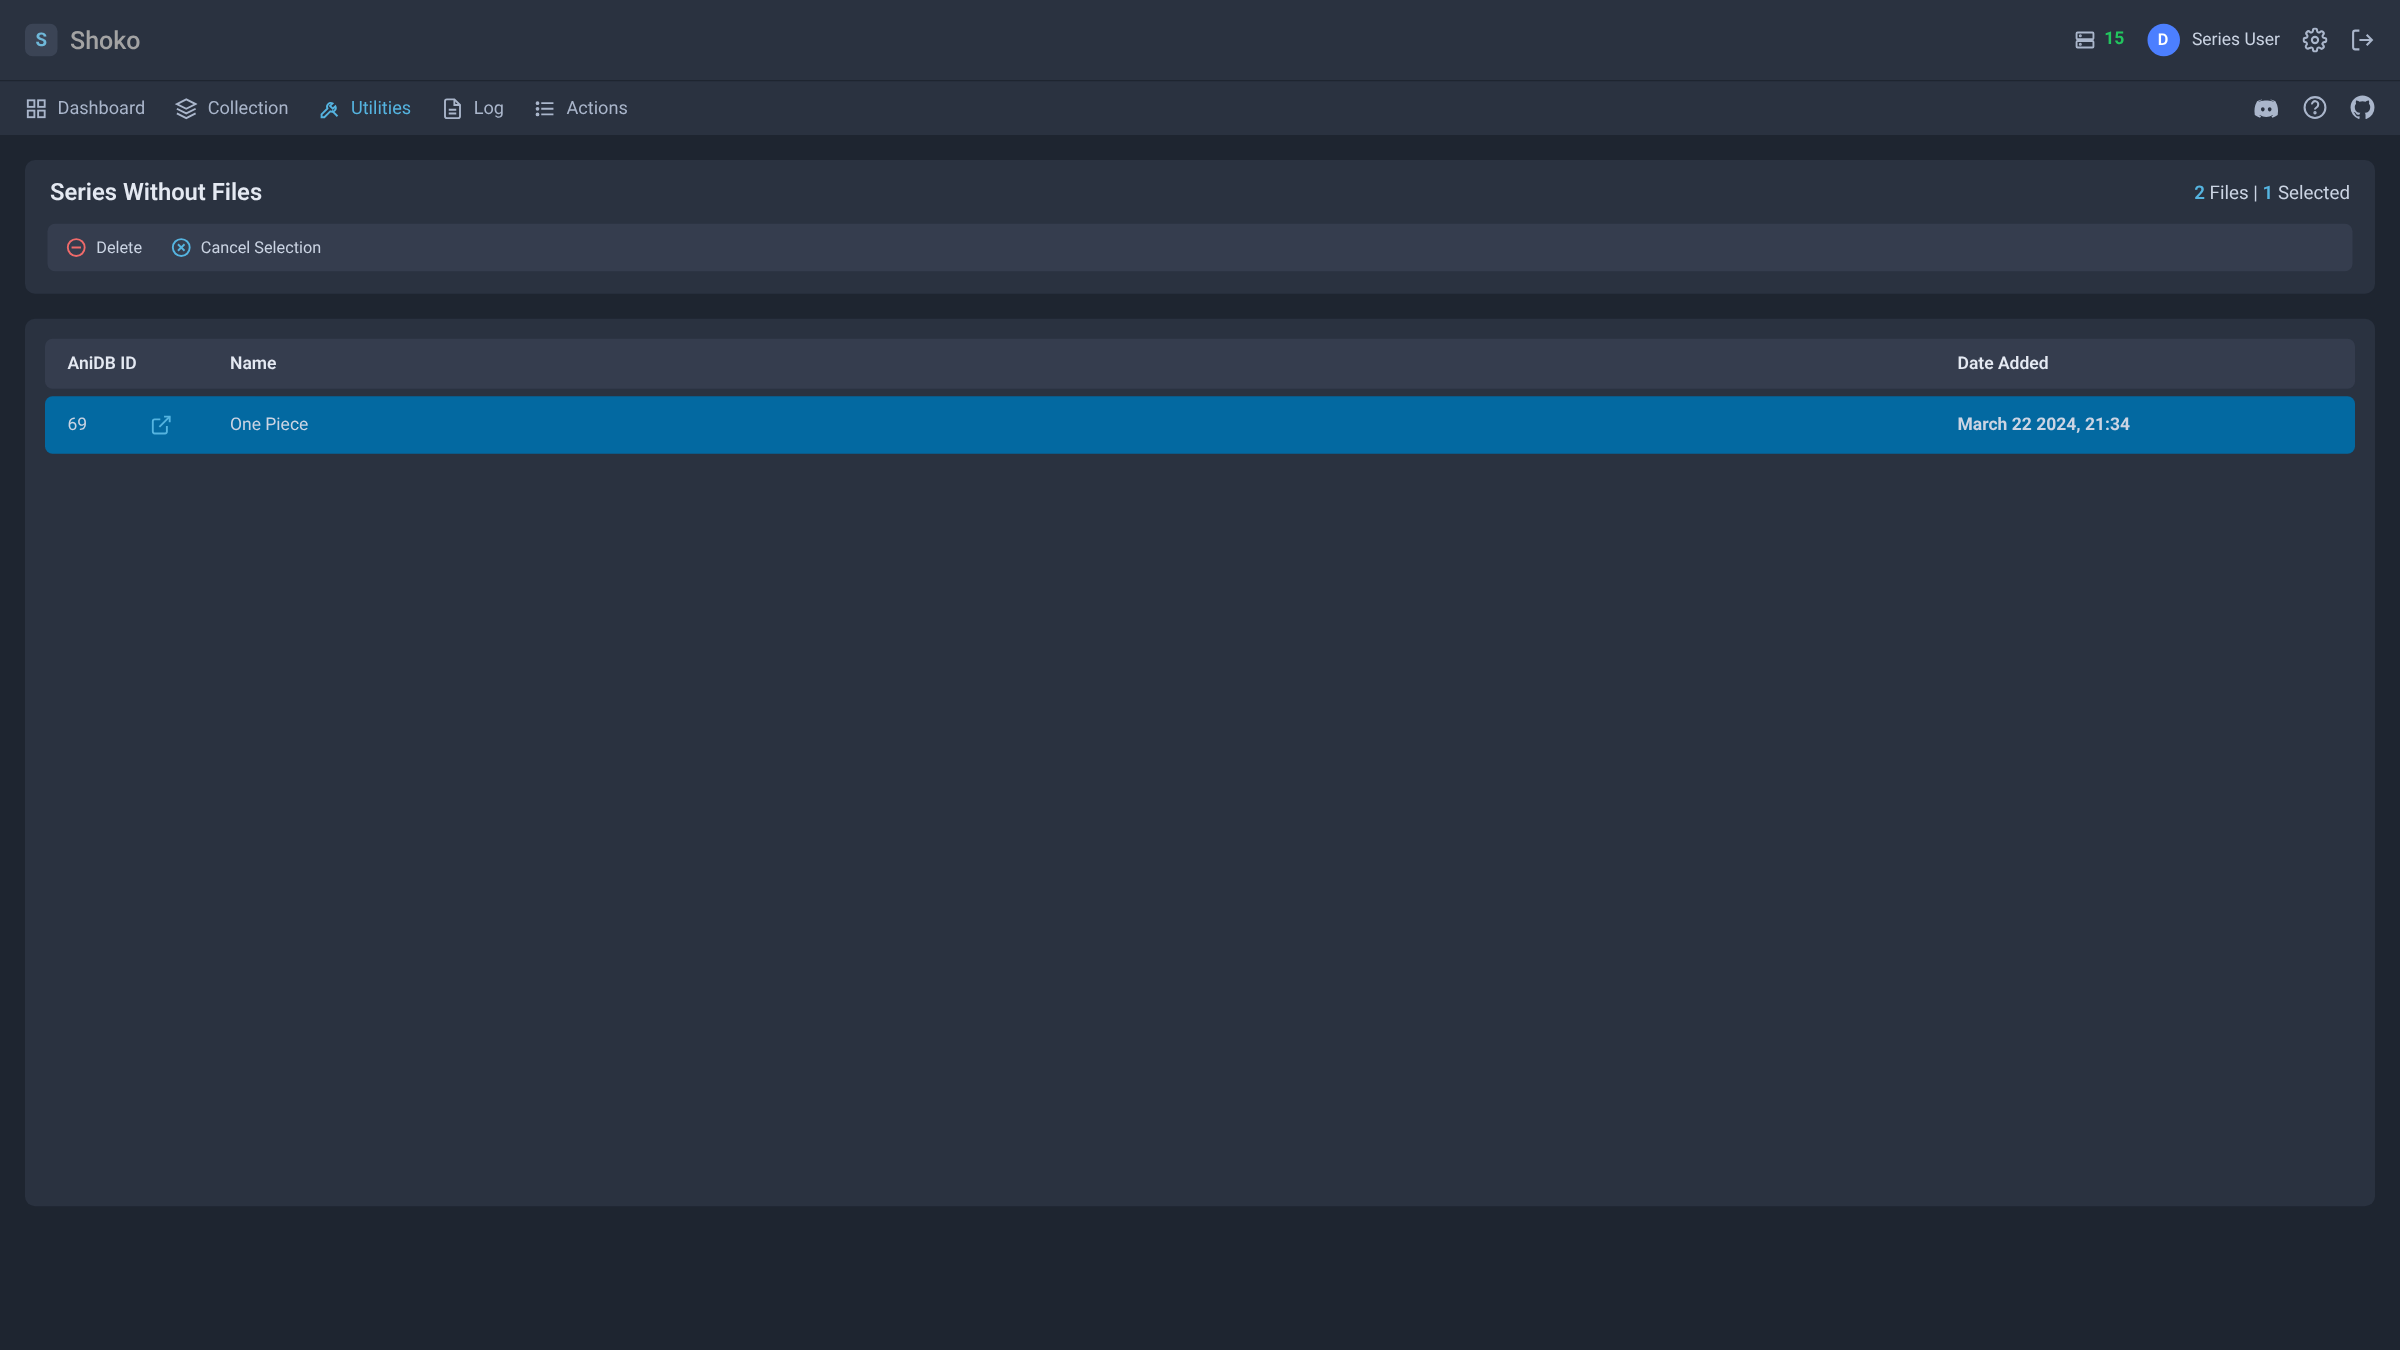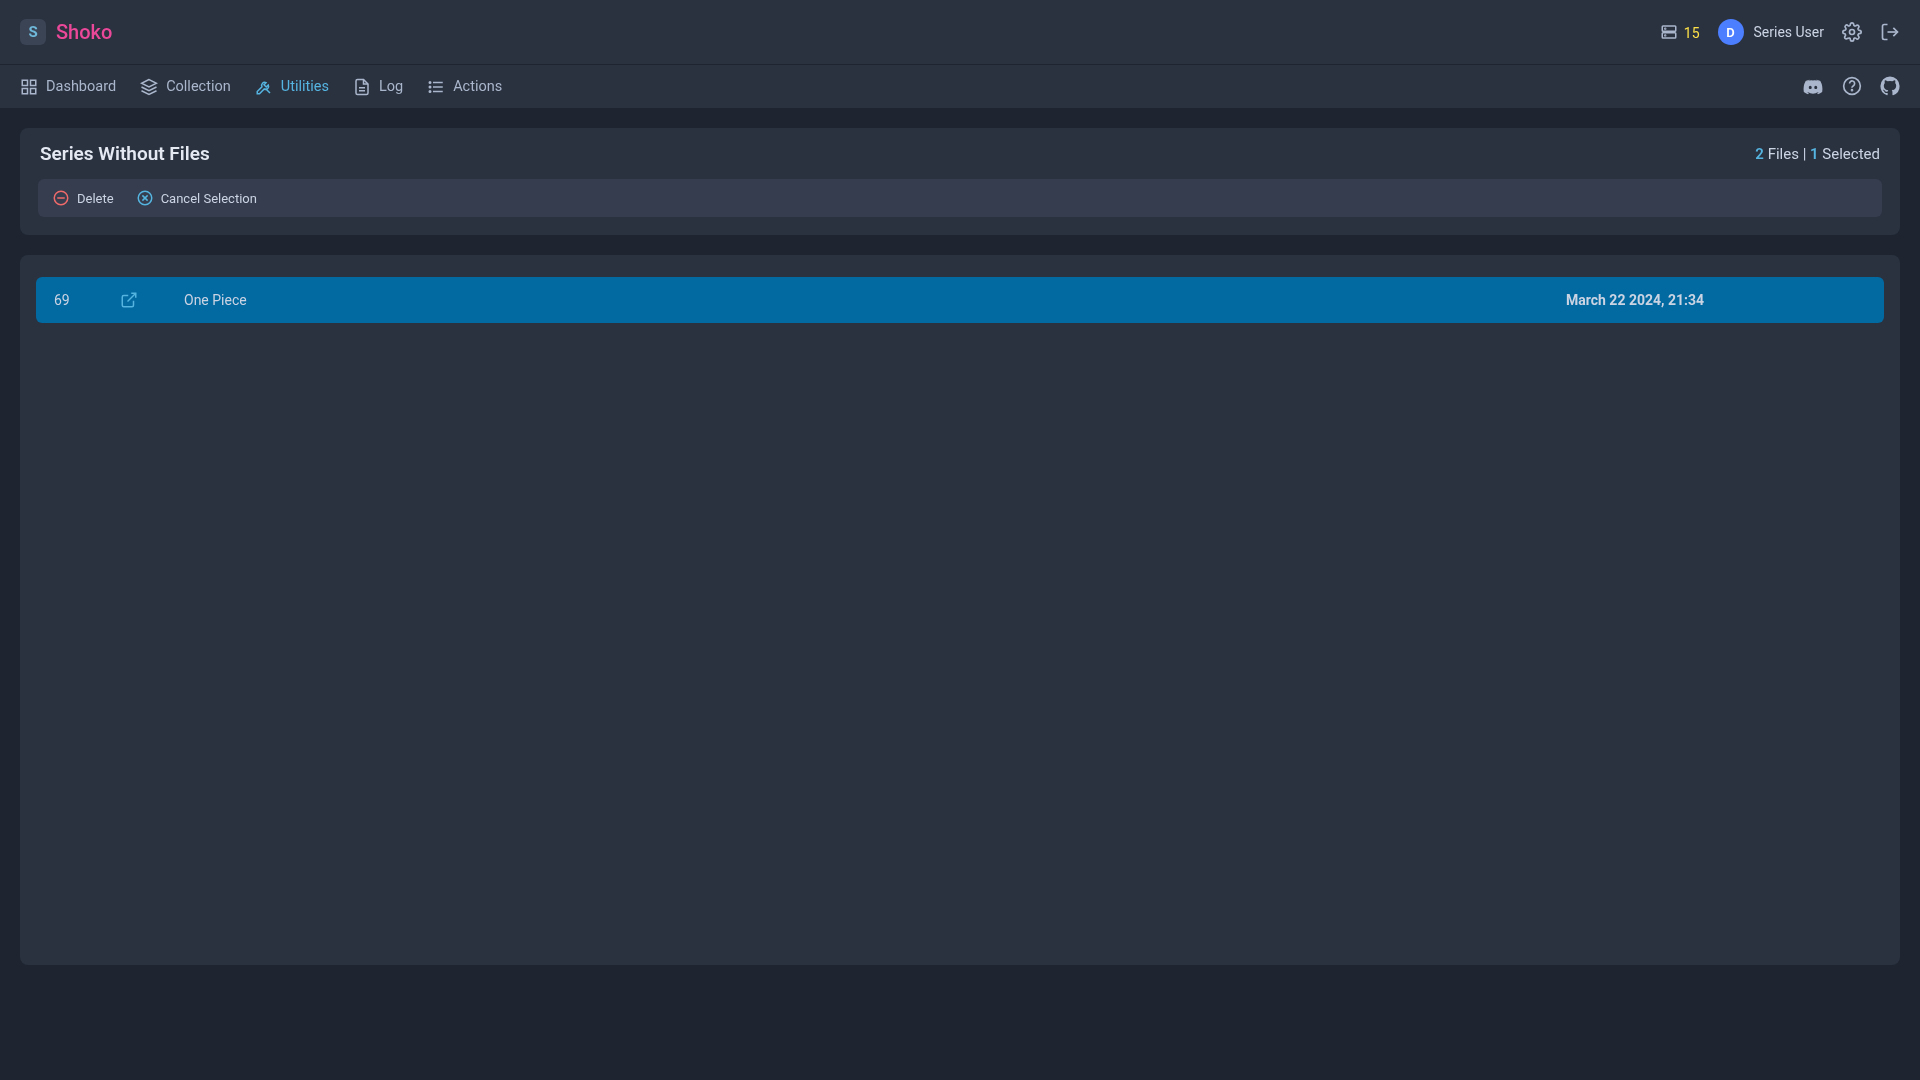--- a/index.html
+++ b/index.html
@@ -33,34 +33,34 @@
     color: #6fb8d9;
     display: flex;
     align-items: center;
     justify-content: center;
     font-weight: 700;
     font-size: 15px;
   }
   .logo-text {
     font-size: 20px;
     font-weight: 500;
-    color: #ec4899;
+    color: #a3a3a3;
   }
   .header-spacer { flex: 1; }
   .header-right {
     display: flex;
     align-items: center;
     gap: 18px;
   }
   .queue-chip {
     display: flex;
-    align-items: flex-end;
+    align-items: flex-start;
     gap: 6px;
-    color: #fde047;
-    font-weight: 400;
+    color: #22c55e;
+    font-weight: 700;
   }
   .queue-chip .q-icon { color: #aab6cb; }
   .avatar {
     width: 26px;
     height: 26px;
     border-radius: 50%;
     background: #4c7fff;
     color: #fff;
     display: flex;
     align-items: center;
@@ -349,20 +349,25 @@
               <line x1="8.5" y1="8.5" x2="15.5" y2="15.5"></line>
               <line x1="15.5" y1="8.5" x2="8.5" y2="15.5"></line>
           </svg>
         </span>
         <span>Cancel Selection</span>
       </div>
     </div>
   </div>
 
   <div class="table-panel">
+    <div class="thead">
+      <div class="col-id">AniDB ID</div>
+      <div class="col-name">Name</div>
+      <div class="col-date">Date Added</div>
+    </div>
     <div id="rows">
         <div class="row selected">
           <div class="row-id">
             <span class="id-num">69</span>
             <span class="open-ext-icon">
               <span>
                 <svg width="18" height="18" viewBox="0 0 24 24" fill="none" stroke="currentColor" stroke-width="2">
                   <path d="M18 13v6a2 2 0 0 1-2 2H5a2 2 0 0 1-2-2V8a2 2 0 0 1 2-2h6"></path>
                   <polyline points="15 3 21 3 21 9"></polyline>
                   <line x1="10" y1="14" x2="21" y2="3"></line>

